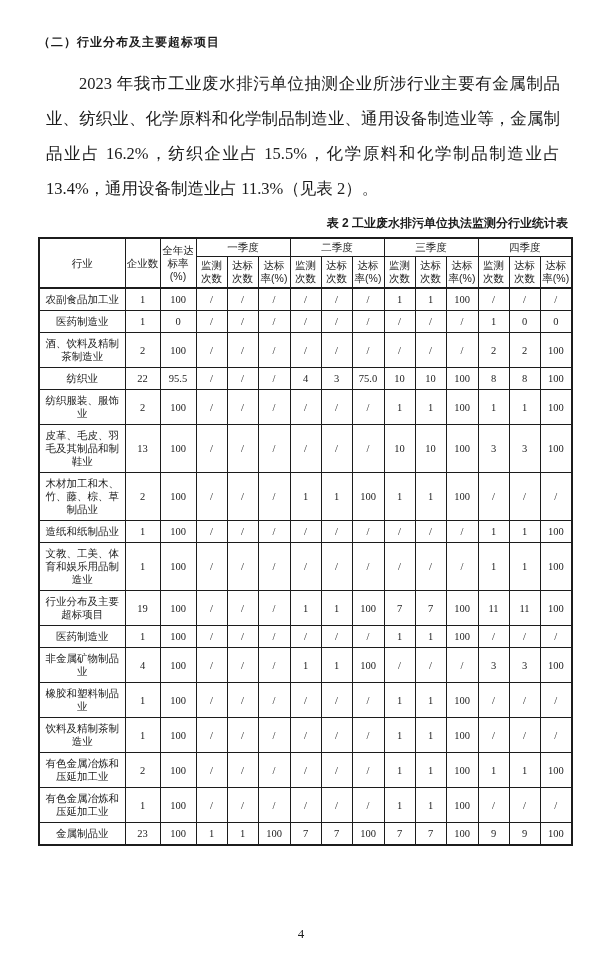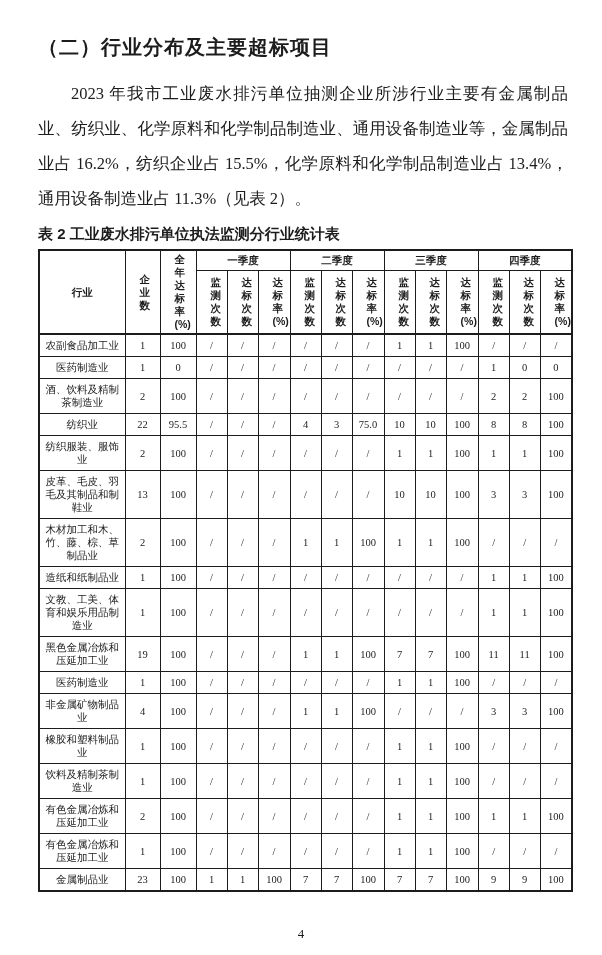--- a/index.html
+++ b/index.html
@@ -8,37 +8,37 @@
     background: #ffffff;
     position: relative;
     box-sizing: border-box;
     padding: 34px 34px 0 38px;
     color: #1c1c1c;
     overflow: hidden;
   }
   .heading {
     font-family: Liberation Serif, serif;
     font-weight: bold;
-    font-size: 20px;
+    font-size: 12px;
     letter-spacing: 1px;
     margin: 0 0 15px 0;
   }
   .para {
     font-family: "Liberation Serif", serif;
     font-size: 16.5px;
     line-height: 35px;
     text-align: justify;
     text-indent: 2em;
-    margin: 0;
+    margin: 8px;
   }
   .table-title {
     font-family: "Liberation Sans", sans-serif;
     font-weight: bold;
-    font-size: 15px;
-    text-align: left;
+    font-size: 12px;
+    text-align: right;
     margin: 9px 0 5px 0;
   }
   table.stats {
     border-collapse: collapse;
     table-layout: fixed;
     width: 531px;
     font-family: "Liberation Serif", serif;
     font-size: 10.5px;
     border: 2px solid #1c1c1c;
     margin: 0 auto 0 0;
@@ -47,22 +47,22 @@
     border: 1px solid #1c1c1c;
     text-align: center;
     vertical-align: middle;
     padding: 4px 2px;
     line-height: 13px;
     word-break: break-all;
     overflow: hidden;
   }
   .stats thead th {
     font-family: "Liberation Sans", sans-serif;
-    font-weight: bold;
-    padding: 2px 14px;
+    font-weight: normal;
+    padding: 2px 1px;
   }
   .stats thead { border-bottom: 2px solid #1c1c1c; }
   .page-number {
     position: absolute;
     bottom: 13px; left: 0; right: 0;
     text-align: center;
     font-family: "Liberation Serif", serif;
     font-size: 13px;
   }
 </style>
@@ -268,21 +268,21 @@
           <td>/</td>
           <td>/</td>
           <td>/</td>
           <td>/</td>
           <td>/</td>
           <td>1</td>
           <td>1</td>
           <td>100</td>
         </tr>
         <tr>
-          <td>黑色金属冶炼和压延加工业</td>
+          <td>行业分布及主要超标项目</td>
           <td>19</td>
           <td>100</td>
           <td>/</td>
           <td>/</td>
           <td>/</td>
           <td>1</td>
           <td>1</td>
           <td>100</td>
           <td>7</td>
           <td>7</td>

